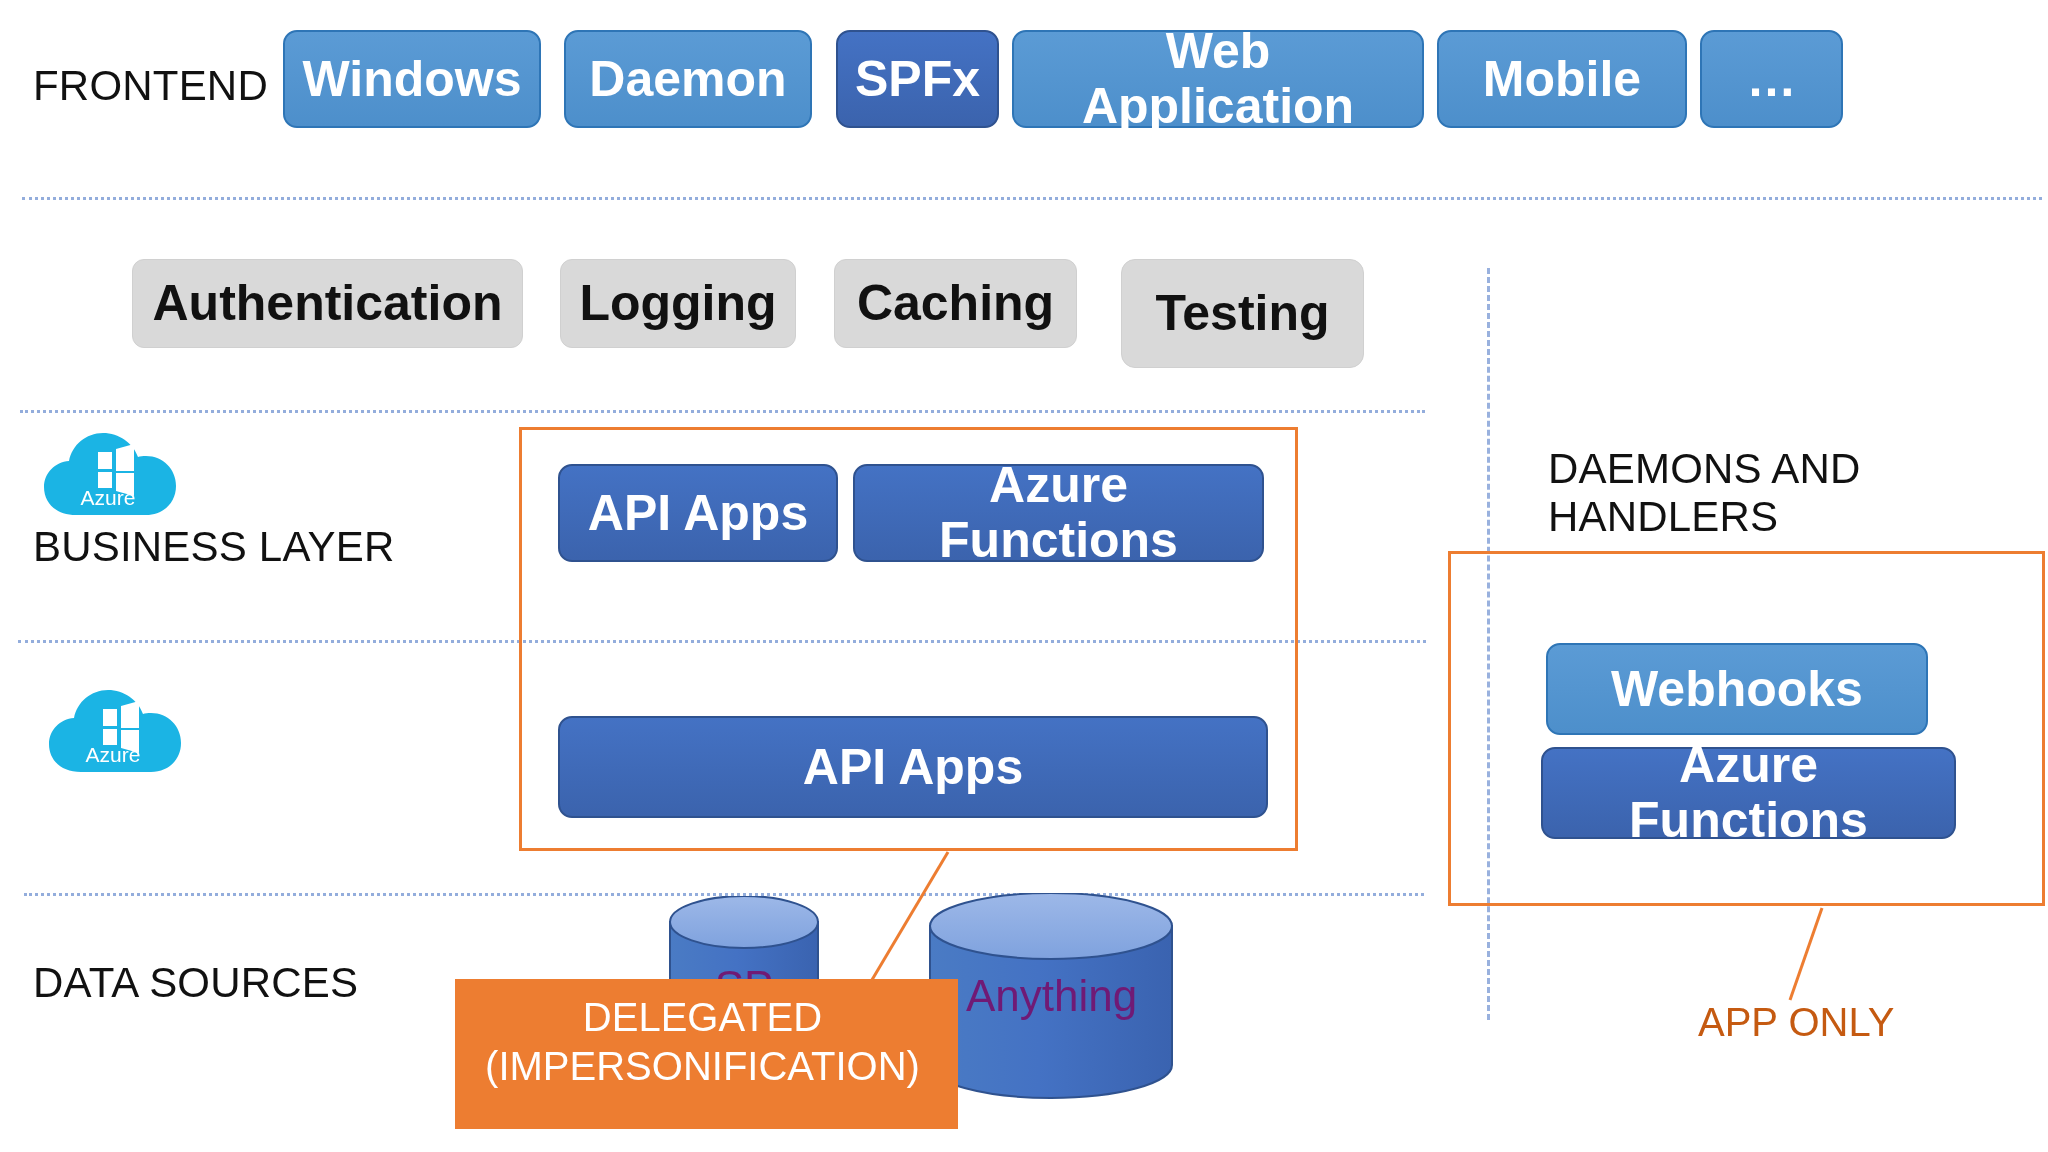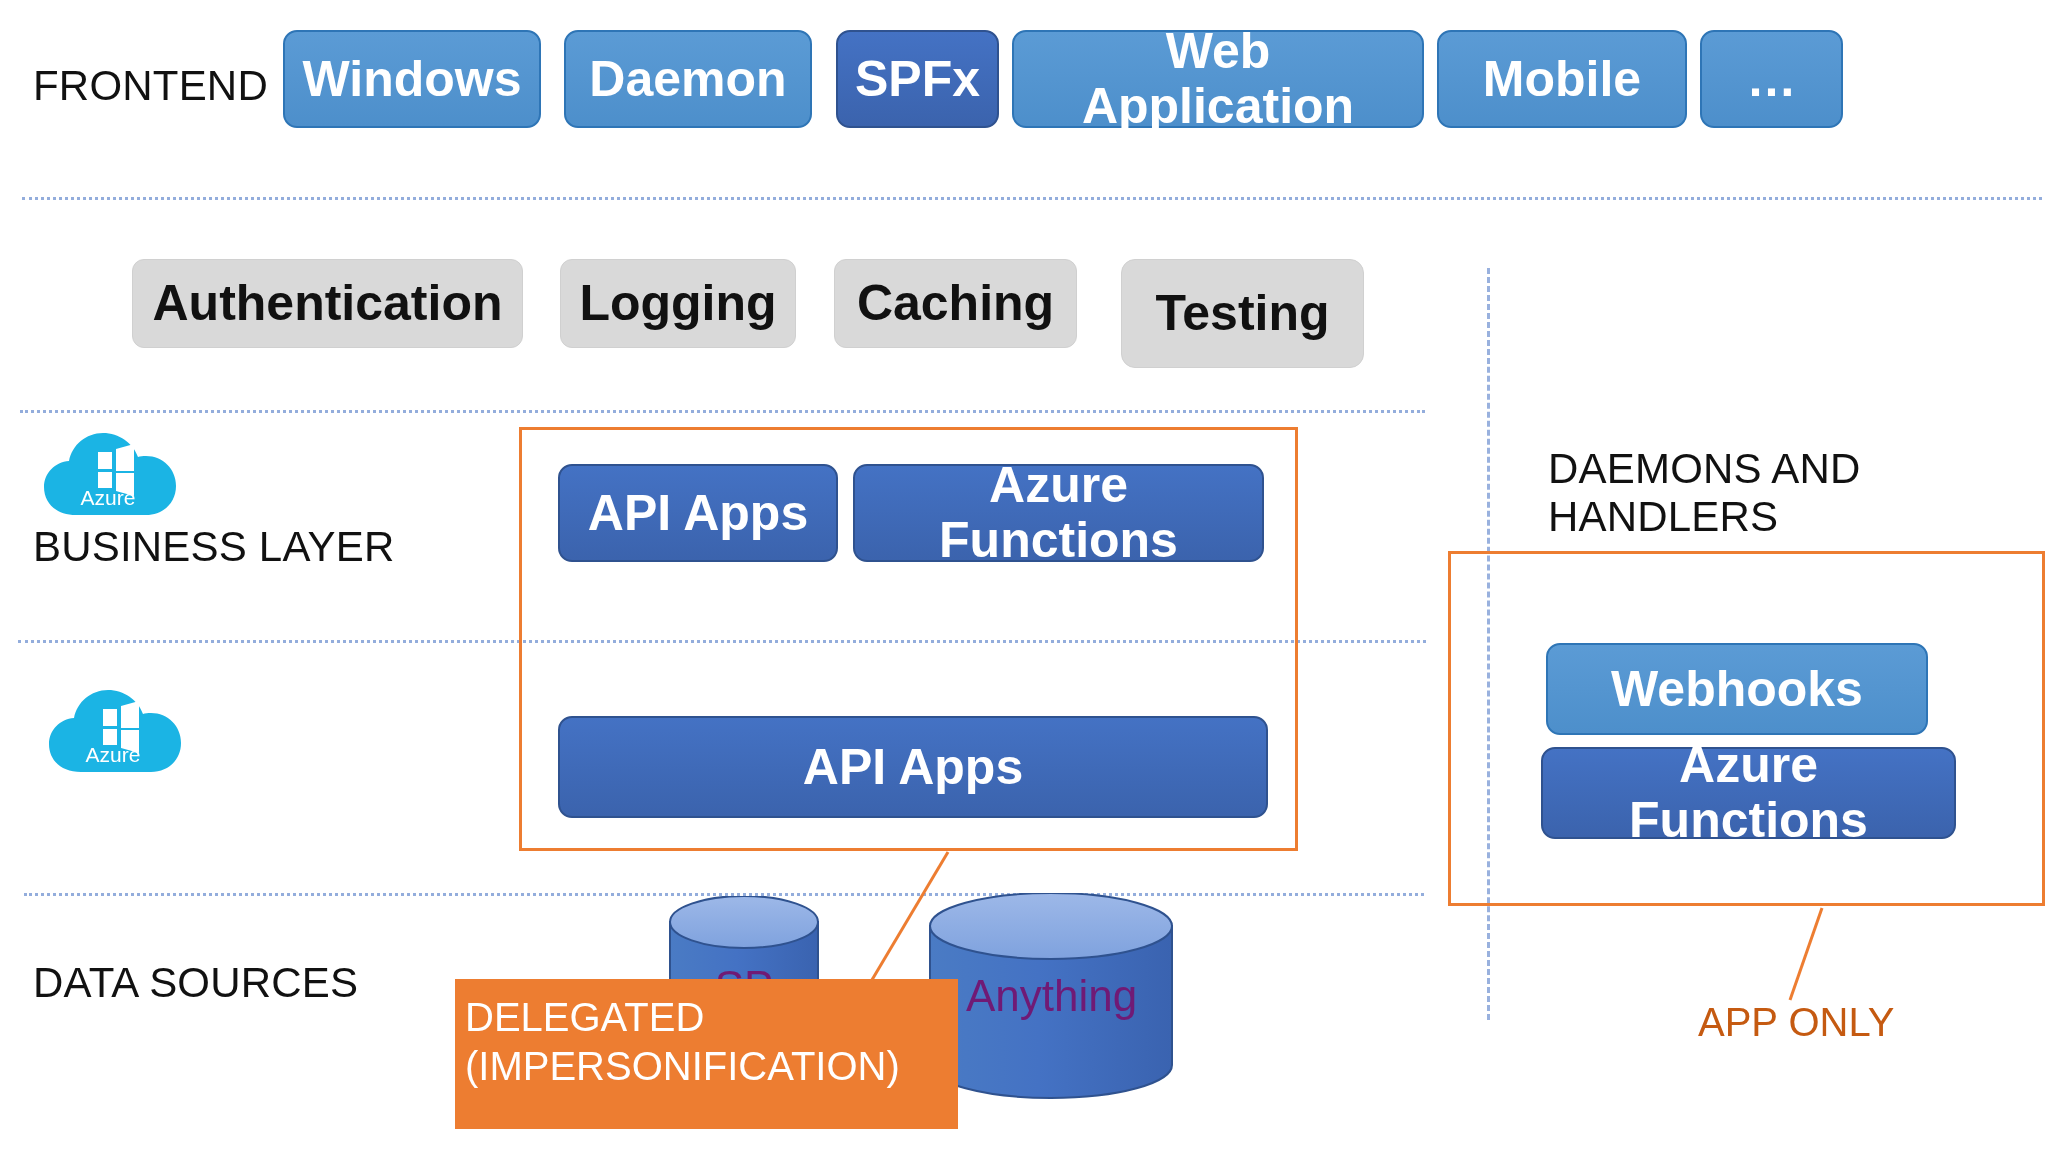--- a/index.html
+++ b/index.html
@@ -82,20 +82,21 @@
 
   
   .callout {
     position: absolute;
     background: #ED7D31;
     color: #ffffff;
     font-size: 40px;
     line-height: 1.22;
     padding: 14px 18px 16px 10px;
     box-sizing: border-box;
+    text-align: center;
   }
 
   .callout-text-orange {
     position: absolute;
     color: #C55A11;
     font-size: 40px;
     white-space: nowrap;
   }
 
   

